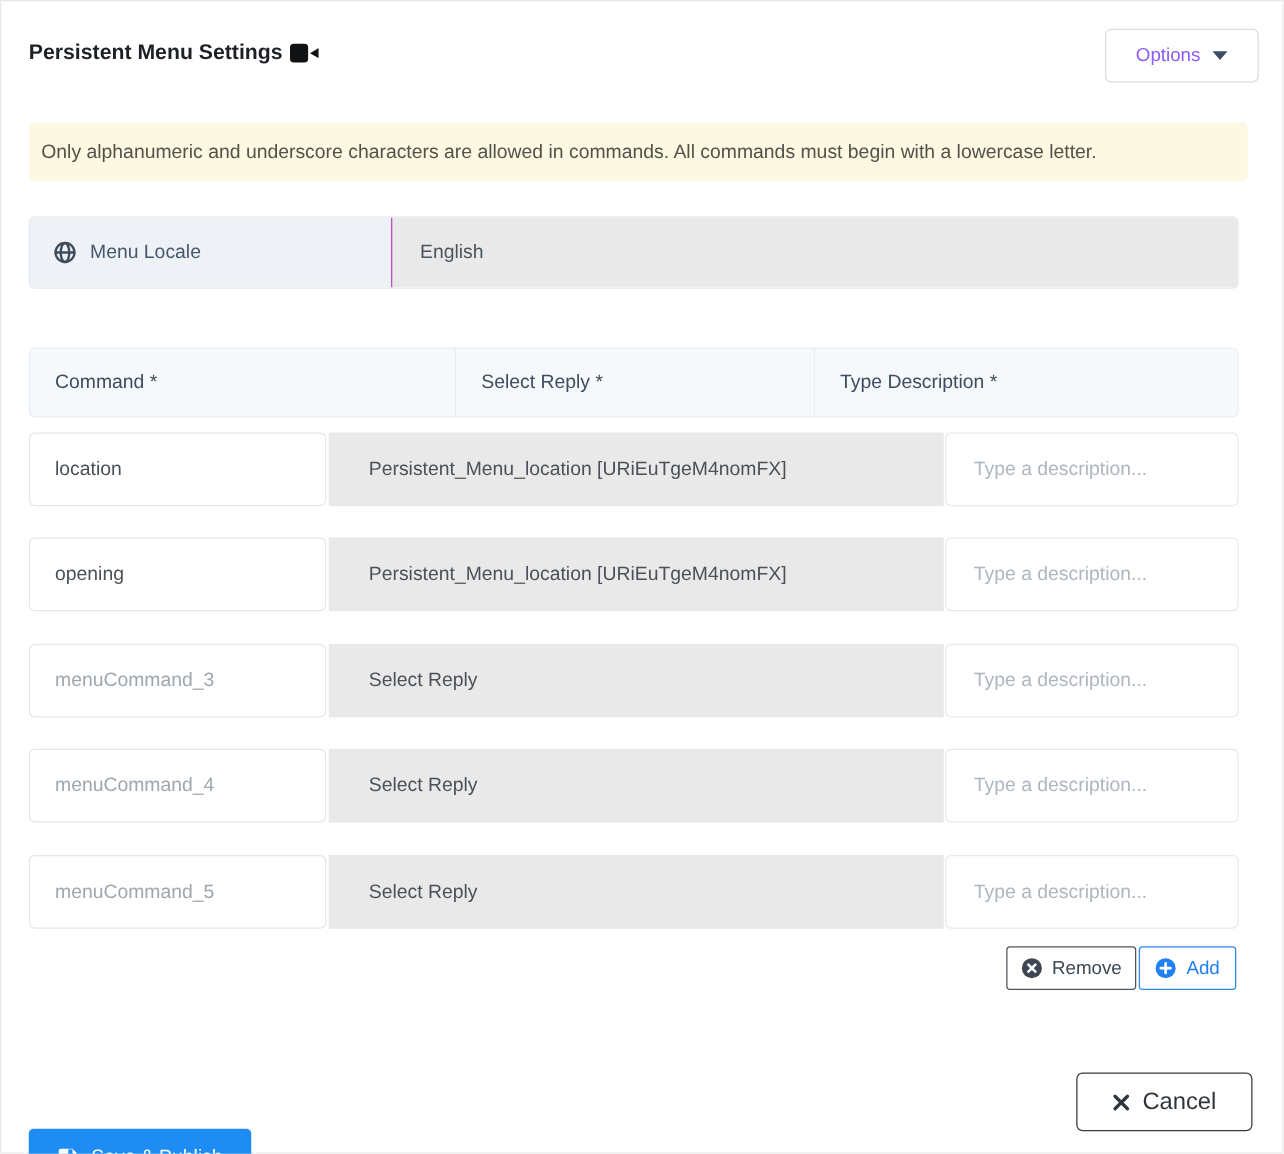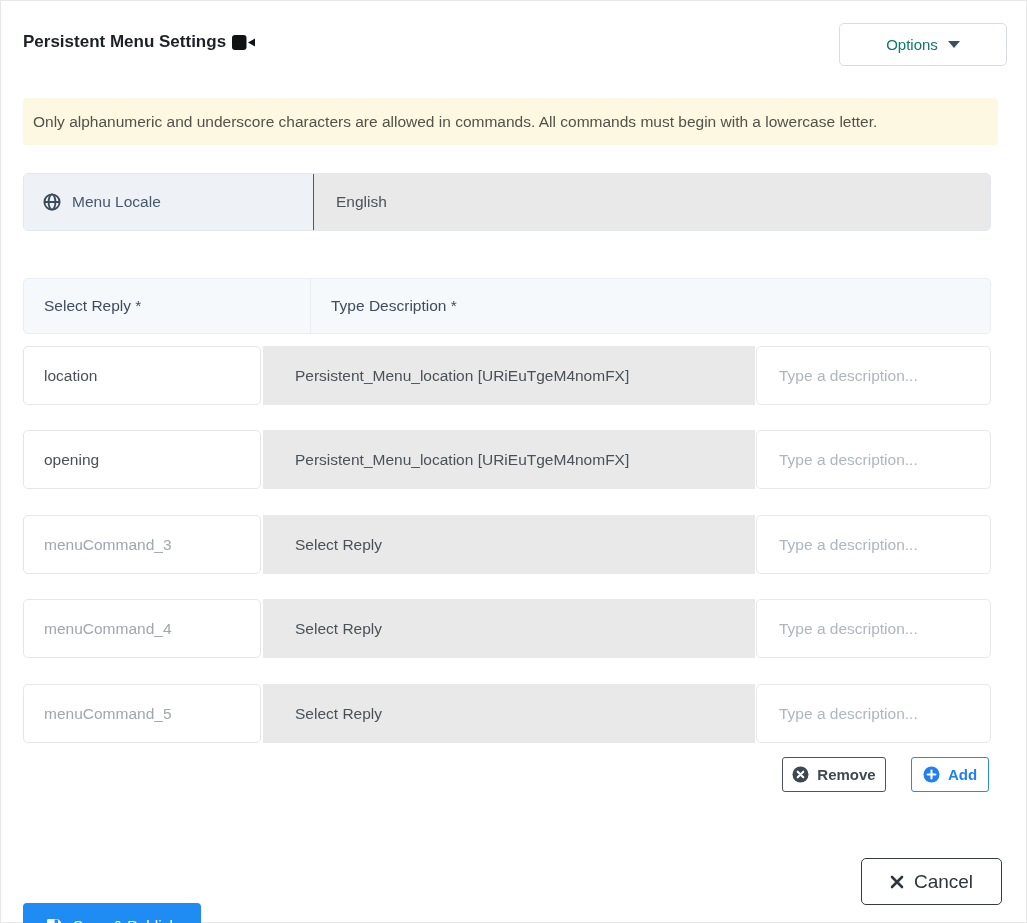--- a/index.html
+++ b/index.html
@@ -2,23 +2,23 @@
 <html><head>
 <meta charset="utf-8">
 <style>
   * { margin:0; padding:0; box-sizing:border-box; }
   html,body { width:1027px; height:923px; background:#fff; }
   body { font-family:"Liberation Sans", sans-serif; position:relative; }
   .card { position:absolute; inset:0; border:1px solid #e7e7e7; background:#fff; }
 
   
   .page-title { position:absolute; left:22px; top:31px; font-size:17px; font-weight:700; color:#1d2126; display:flex; align-items:center; gap:6px; }
-  .options-btn { position:absolute; right:19px; top:22px; height:43px; width:168px; background:#fff;
+  .options-btn { position:absolute; right:19px; top:22px; height:43px; width:123px; background:#fff;
                  border:1px solid #d8dde3; border-radius:5px; display:flex; align-items:center; justify-content:center;
-                 gap:10px; font-size:15px; color:#0f766e; cursor:pointer; }
+                 gap:10px; font-size:15px; color:#8b5cf6; cursor:pointer; }
   .caret-down { width:0; height:0; border-left:6px solid transparent; border-right:6px solid transparent; border-top:7px solid #3d4e63; display:inline-block; }
 
   
   .alert { position:absolute; left:22px; top:97px; width:975px; height:47px; background:#fcf8e2; border-radius:4px;
            color:#53524a; font-size:15.5px; line-height:47px; padding:0 10px; white-space:nowrap; overflow:hidden; }
 
   
   .locale-group { position:absolute; left:22px; top:172px; width:968px; height:58px; display:flex;
                   border:1px solid #e3e8ee; border-radius:5px; overflow:hidden; }
   .locale-addon { width:290px; background:#eef1f6; border-right:1px solid #a21caf; display:flex; align-items:center;
@@ -38,21 +38,21 @@
   .cmd-input { position:absolute; left:22px; top:0; width:238px; height:59px; border:1px solid #e6e6e6; border-radius:5px;
                padding:0 10px 0 20px; font-size:15.5px; color:#4a5056; background:#fff; font-family:inherit; outline:none; }
   .cmd-input.muted { color:#9fa7ae; }
   .reply-cell { position:absolute; left:262px; top:0; width:492px; height:59px; background:#e9e9e9;
                 display:flex; align-items:center; padding-left:32px; font-size:15.5px; color:#4b5158; cursor:pointer; }
   .desc-input { position:absolute; left:755px; top:0; width:235px; height:59px; border:1px solid #e9e9e9; border-radius:5px;
                 padding:0 24px 0 22px; font-size:15.5px; color:#4a5056; background:#fff; font-family:inherit; outline:none; }
   .desc-input::placeholder { color:#aeb6bf; opacity:1; }
 
   
-  .row-actions { position:absolute; right:37px; top:756px; display:flex; gap:25px;font-weight:bold; }
+  .row-actions { position:absolute; right:37px; top:756px; display:flex; gap:2px; }
   .remove-btn { height:35px; width:104px; background:#fff; border:1px solid #4c545c; border-radius:3px;
                 display:flex; align-items:center; justify-content:center; gap:8px; font-size:15px; color:#3e4952; cursor:pointer; }
   .add-btn { height:35px; width:78px; background:#fff; border:1px solid #2e87f0; border-radius:3px;
              display:flex; align-items:center; justify-content:center; gap:8px; font-size:15px; color:#1f80f2; cursor:pointer; }
 
   
   .save-btn { position:absolute; left:22px; top:902px; height:46px; padding:0 23px; background:#1e8cf2; border:none;
               border-radius:4px; color:#fff; font-size:15.5px; display:flex; align-items:center; gap:11px; cursor:pointer; }
   .cancel-btn { position:absolute; right:24px; top:857px; height:47px; width:141px; background:#fff;
                 border:1px solid #343a40; border-radius:5px; color:#2f353b; font-size:19px;
@@ -94,20 +94,23 @@
           </svg>
       </span>
       <span>Menu Locale</span>
     </div>
     <div class="locale-value">
       <span>English</span>
     </div>
   </div>
 
   <div class="thead">
+    <div class="th th-command">
+        <span>Command *</span>
+      </div>
     <div class="th th-reply">
         <span>Select Reply *</span>
       </div>
     <div class="th th-desc">
         <span>Type Description *</span>
       </div>
   </div>
 
   <div class="row" style="top:345px">
     <input class="cmd-input" value="location" style="">

